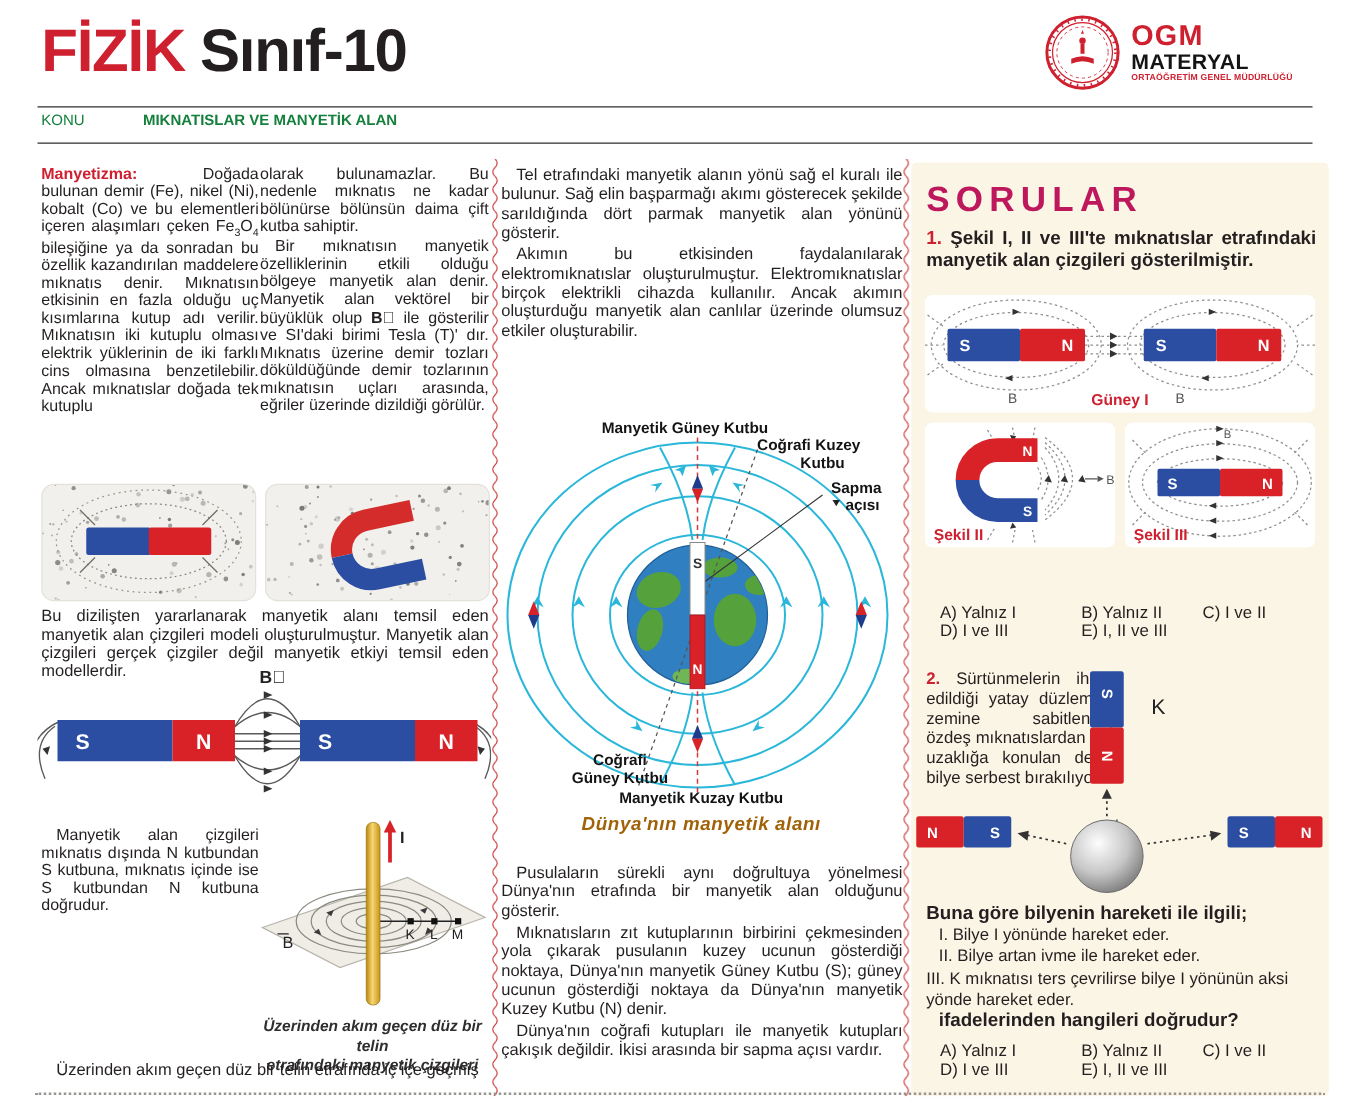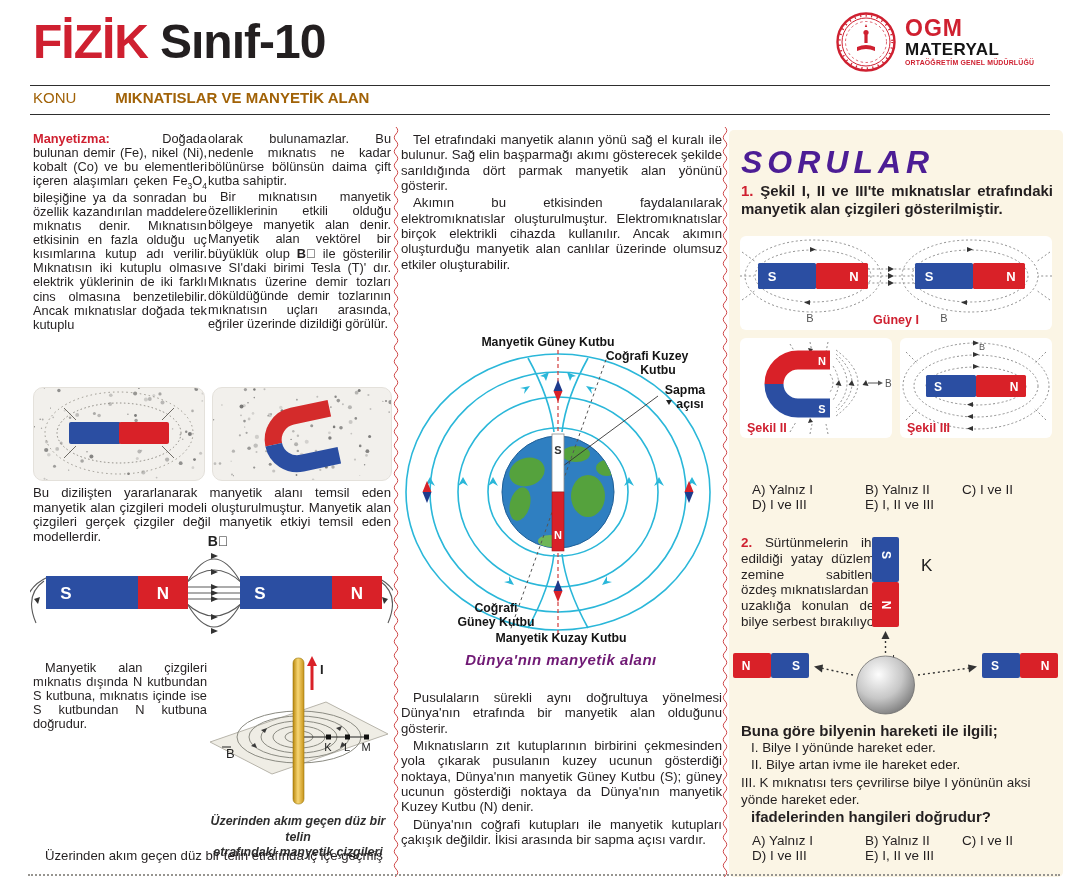--- a/index.html
+++ b/index.html
@@ -12,43 +12,43 @@
   .body-txt{font-size:12.8px;line-height:1.1;}
   .mid-txt{font-size:13.2px;line-height:1.16;}
   .red{color:#cf2030;}
   .bold{font-weight:bold;}
   sub{font-size:8.5px;}
 
   
   .main-title{left:33px;top:14px;font-size:48px;font-weight:bold;letter-spacing:-1px;}
   .main-title .t-red{color:#cf2030;margin-right:12px;}
   .hrule{left:30px;width:1020px;border-top:1.7px solid #2e2e2e;}
-  .konu-row{left:33px;top:89px;font-size:15px;color:#a16207;}
+  .konu-row{left:33px;top:89px;font-size:12px;color:#15803d;}
   .konu-row .k1{display:inline-block;width:78px;font-weight:400;}
   .konu-row .k2{font-weight:bold;}
   .logo{right:30px;top:8px;width:215px;height:68px;display:flex;align-items:center;gap:8px;}
   .logo-txt{line-height:1;}
   .logo-ogm{color:#cf2030;font-weight:800;font-size:23px;letter-spacing:1px;}
   .logo-mat{color:#141414;font-weight:800;font-size:17px;letter-spacing:.4px;margin-top:1px;}
   .logo-sub{color:#cf2030;font-weight:700;font-size:6.9px;margin-top:2px;letter-spacing:.2px;}
 
   
   .photo{border-radius:10px;background:#f2f0ec;border:1px solid #e4e1db;overflow:hidden;}
 
   
   .panel{left:729px;top:130px;width:334px;height:747px;background:#fbf5e5;border-radius:5px;}
   .panel .p-abs{position:absolute;left:12px;right:10px;}
-  .sorular-title{top:14px;color:#4c1d95;font-size:32px;font-weight:bold;letter-spacing:5px;font-style:italic;}
+  .sorular-title{top:14px;color:#be185d;font-size:28px;font-weight:bold;letter-spacing:5px;}
   .q-intro{font-size:15px;line-height:1.18;text-align:justify;}
   .q-bold{font-weight:bold;}
   .fig-box{background:#ffffff;border-radius:6px;position:absolute;}
   .fig-cap{position:absolute;color:#cf2030;font-weight:bold;font-size:12.5px;}
   .opt-grid{display:grid;grid-template-columns:113px 97px 1fr;row-gap:0;font-size:13.5px;}
 
-  .earth-cap{font-weight:bold;font-style:italic;font-size:15px;color:#701a75;text-align:center;letter-spacing:.5px;}
+  .earth-cap{font-weight:bold;font-style:italic;font-size:15px;color:#a16207;text-align:center;letter-spacing:.5px;}
   .wire-cap{font-style:italic;font-weight:600;font-size:12.4px;color:#2e2e2e;text-align:center;line-height:1.25;}
   .dotline{border-top:2px dotted #979590;}
   .nowrap{white-space:nowrap;}
 </style>
 </head>
 <body>
 
 <div class="abs main-title">
   <span class="t-red">FİZİK</span><span>Sınıf-10</span>
 </div>

